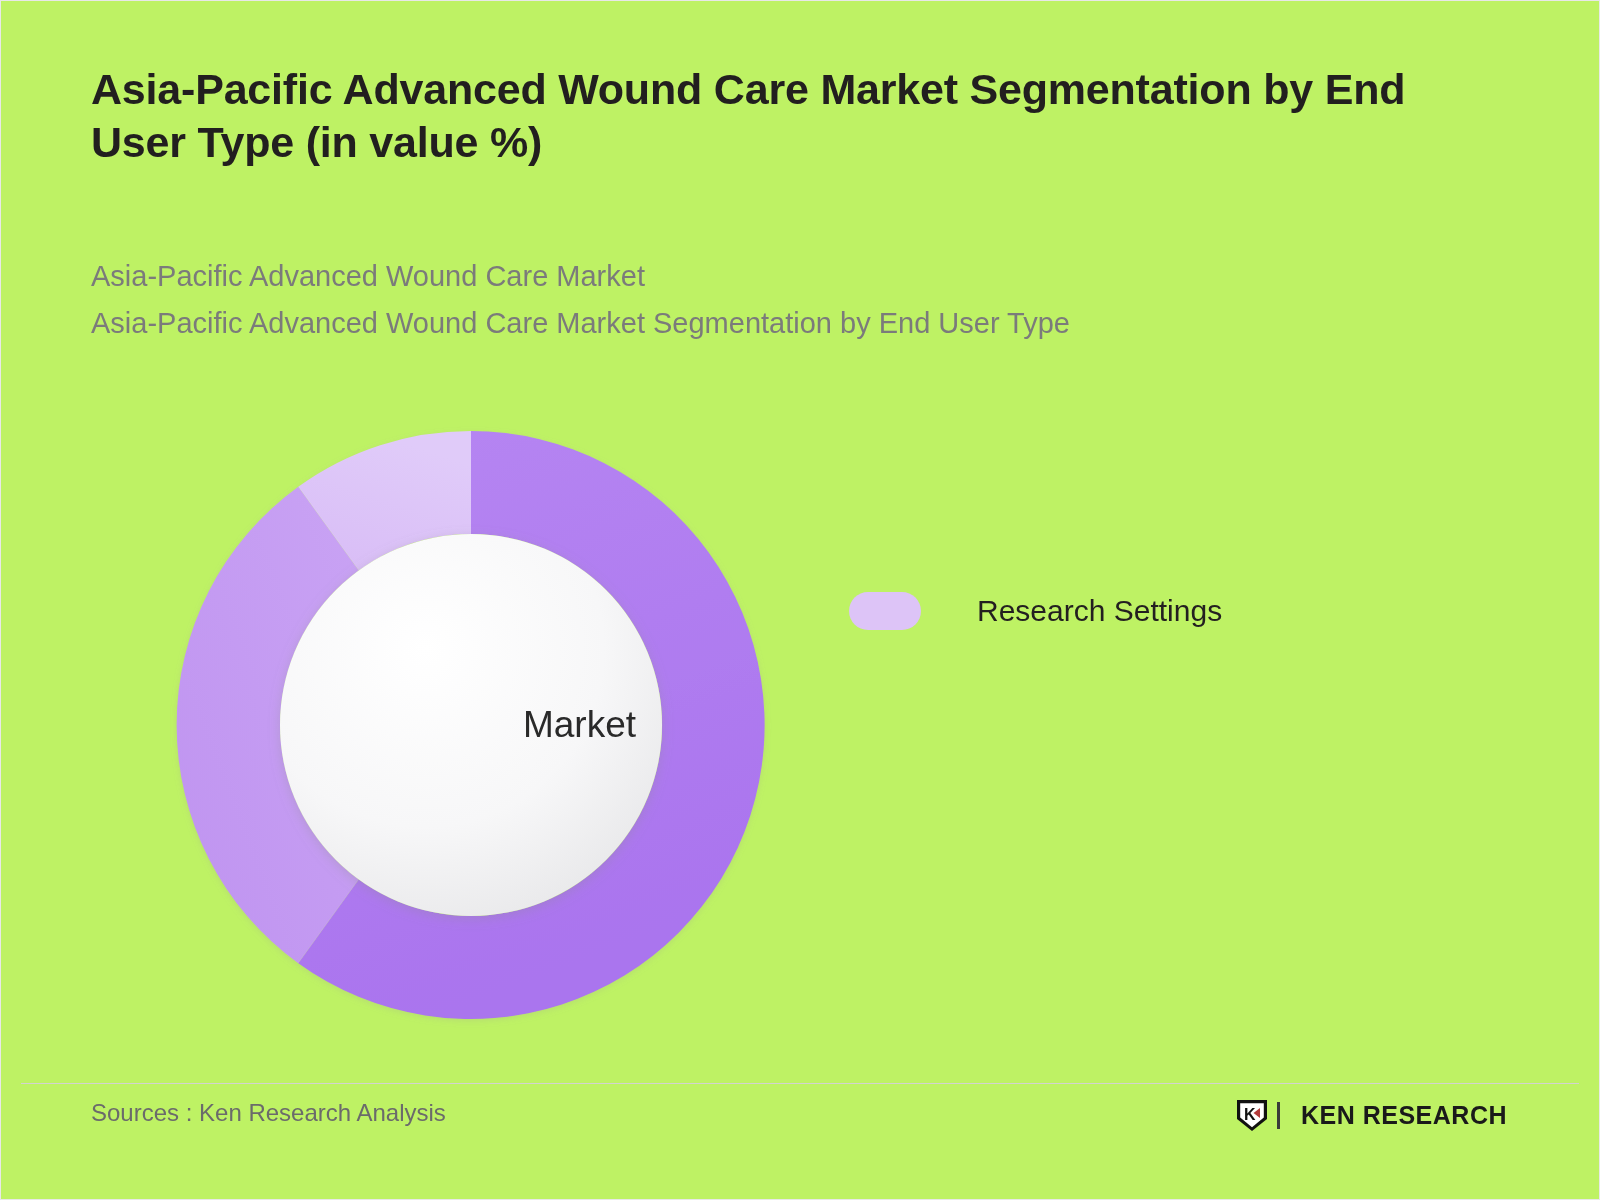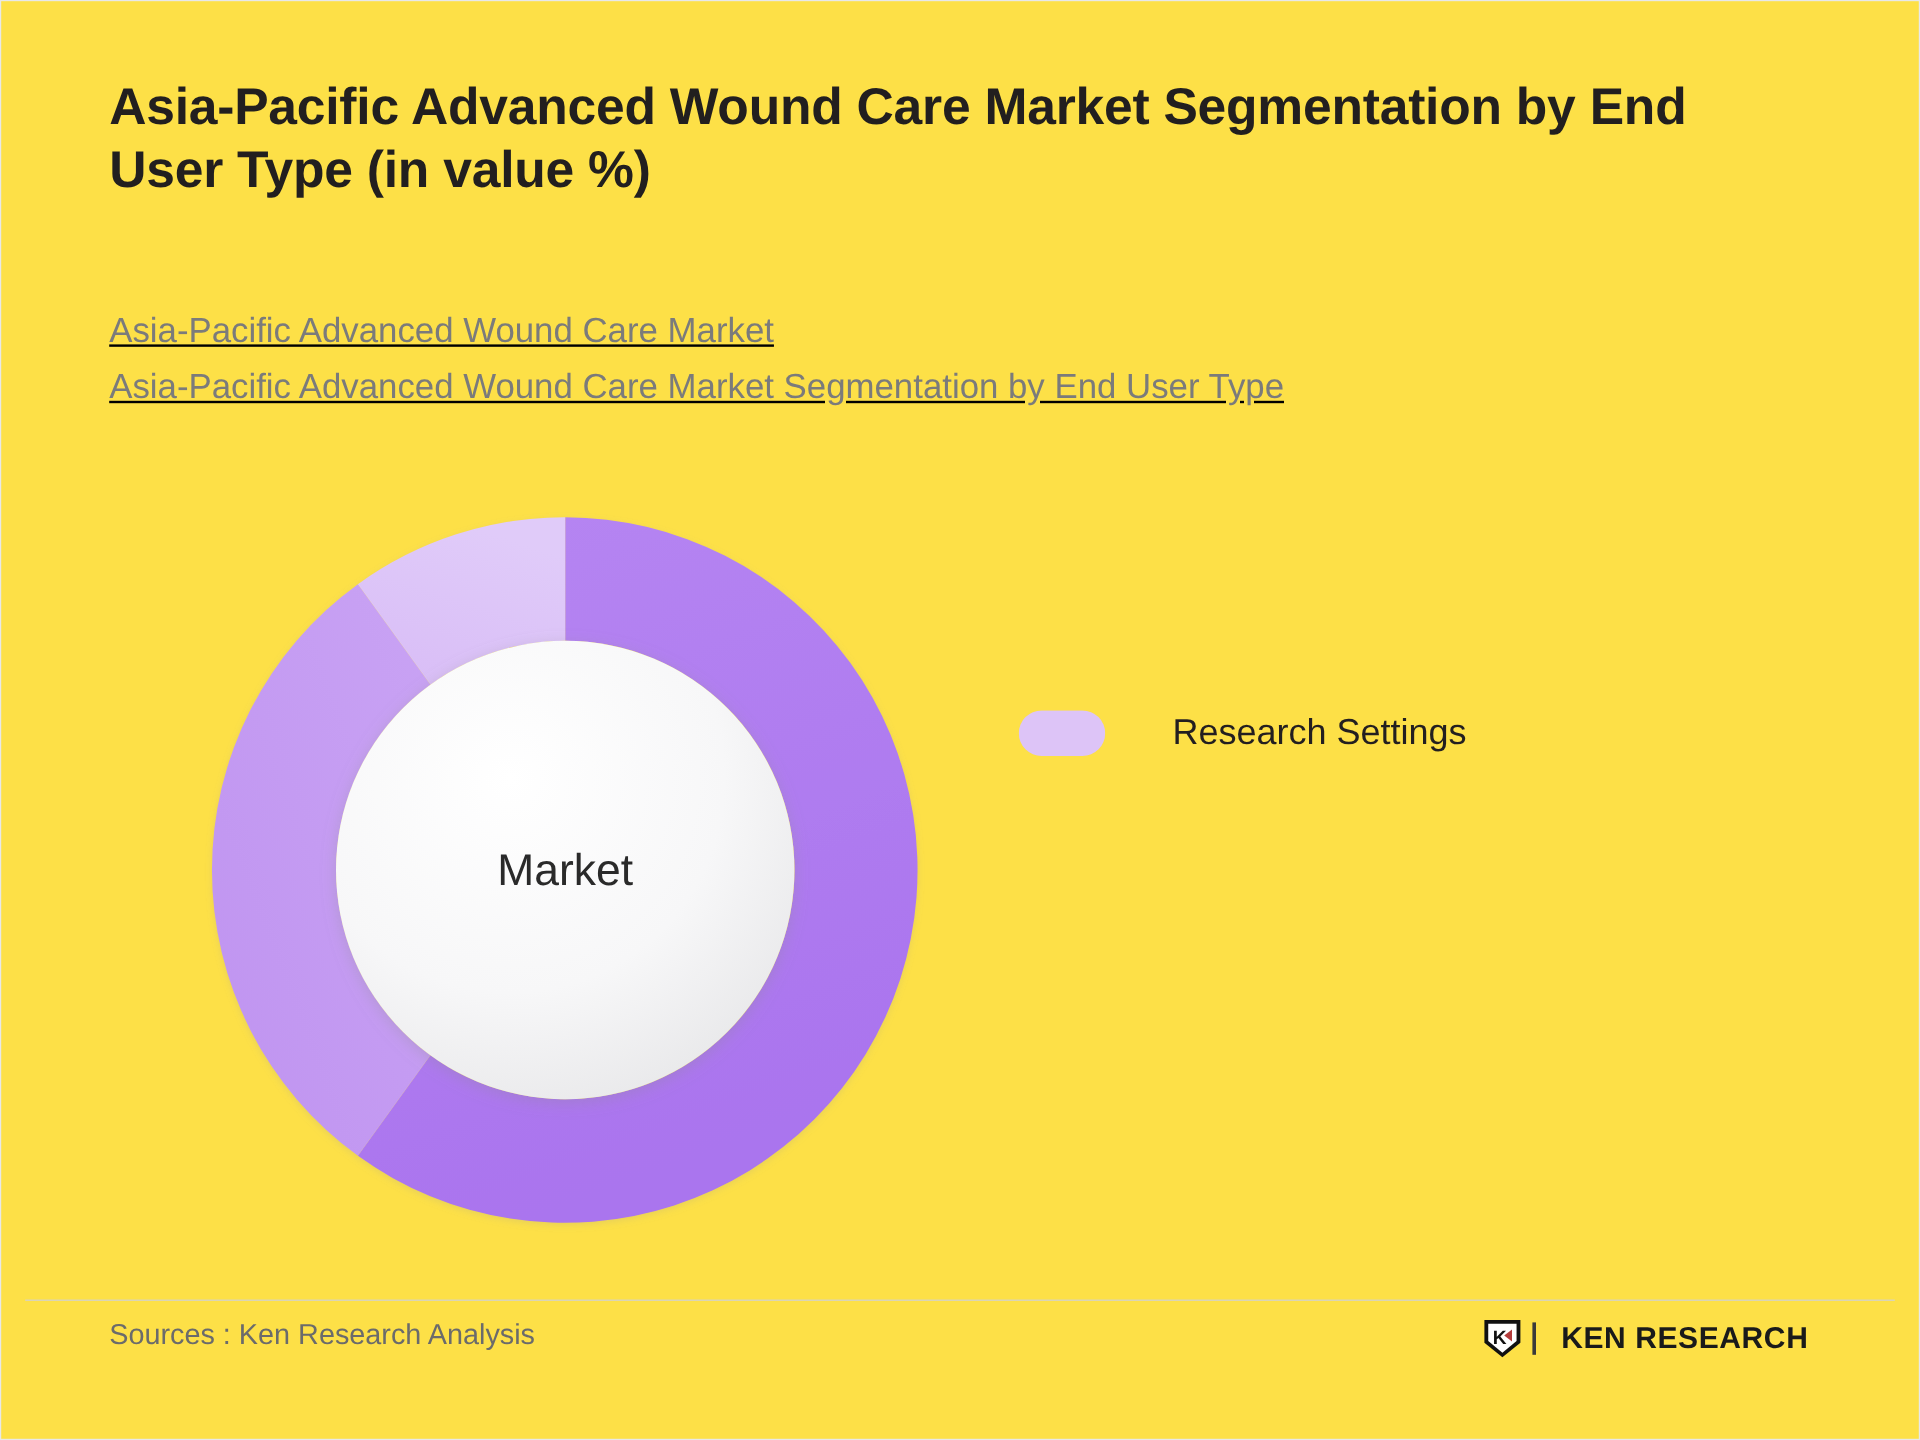--- a/index.html
+++ b/index.html
@@ -13,21 +13,21 @@
     height: 1200px;
     font-family: "Liberation Sans", sans-serif;
     -webkit-font-smoothing: antialiased;
     overflow: hidden;
     position: relative;
   }
 
   .slide {
     position: absolute;
     inset: 0;
-    background: #fde047;
+    background: #bef264;
     border: 1px solid #e8e8e8;
     box-sizing: border-box;
     padding-left: 12px;
   }
 
   
   .header {
     position: absolute;
     left: 90px;
     top: 62px;
@@ -41,21 +41,20 @@
     letter-spacing: -0.2px;
     margin: 0;
     max-width: 1400px;
   }
 
   .subtitle-block {
     position: absolute;
     left: 90px;
     top: 252px;
     width: 1400px;
-    text-decoration: underline;
   }
   .subtitle {
     font-size: 29px;
     line-height: 1.62;
     color: #7b7b7b;
     margin: 0;
     white-space: nowrap;
   }
 
   
@@ -80,21 +79,21 @@
     height: 588px;
     overflow: visible;
   }
 
   .center-label {
     position: absolute;
     left: 50%;
     top: 50%;
     transform: translate(-50%, -50%);
     width: 330px;
-    text-align: center;
+    text-align: right;
     font-size: 37px;
     line-height: 1.72;
     color: #2a2a2a;
     pointer-events: none;
   }
   .center-label span { display: block; }
 
   
   .legend {
     position: absolute;

